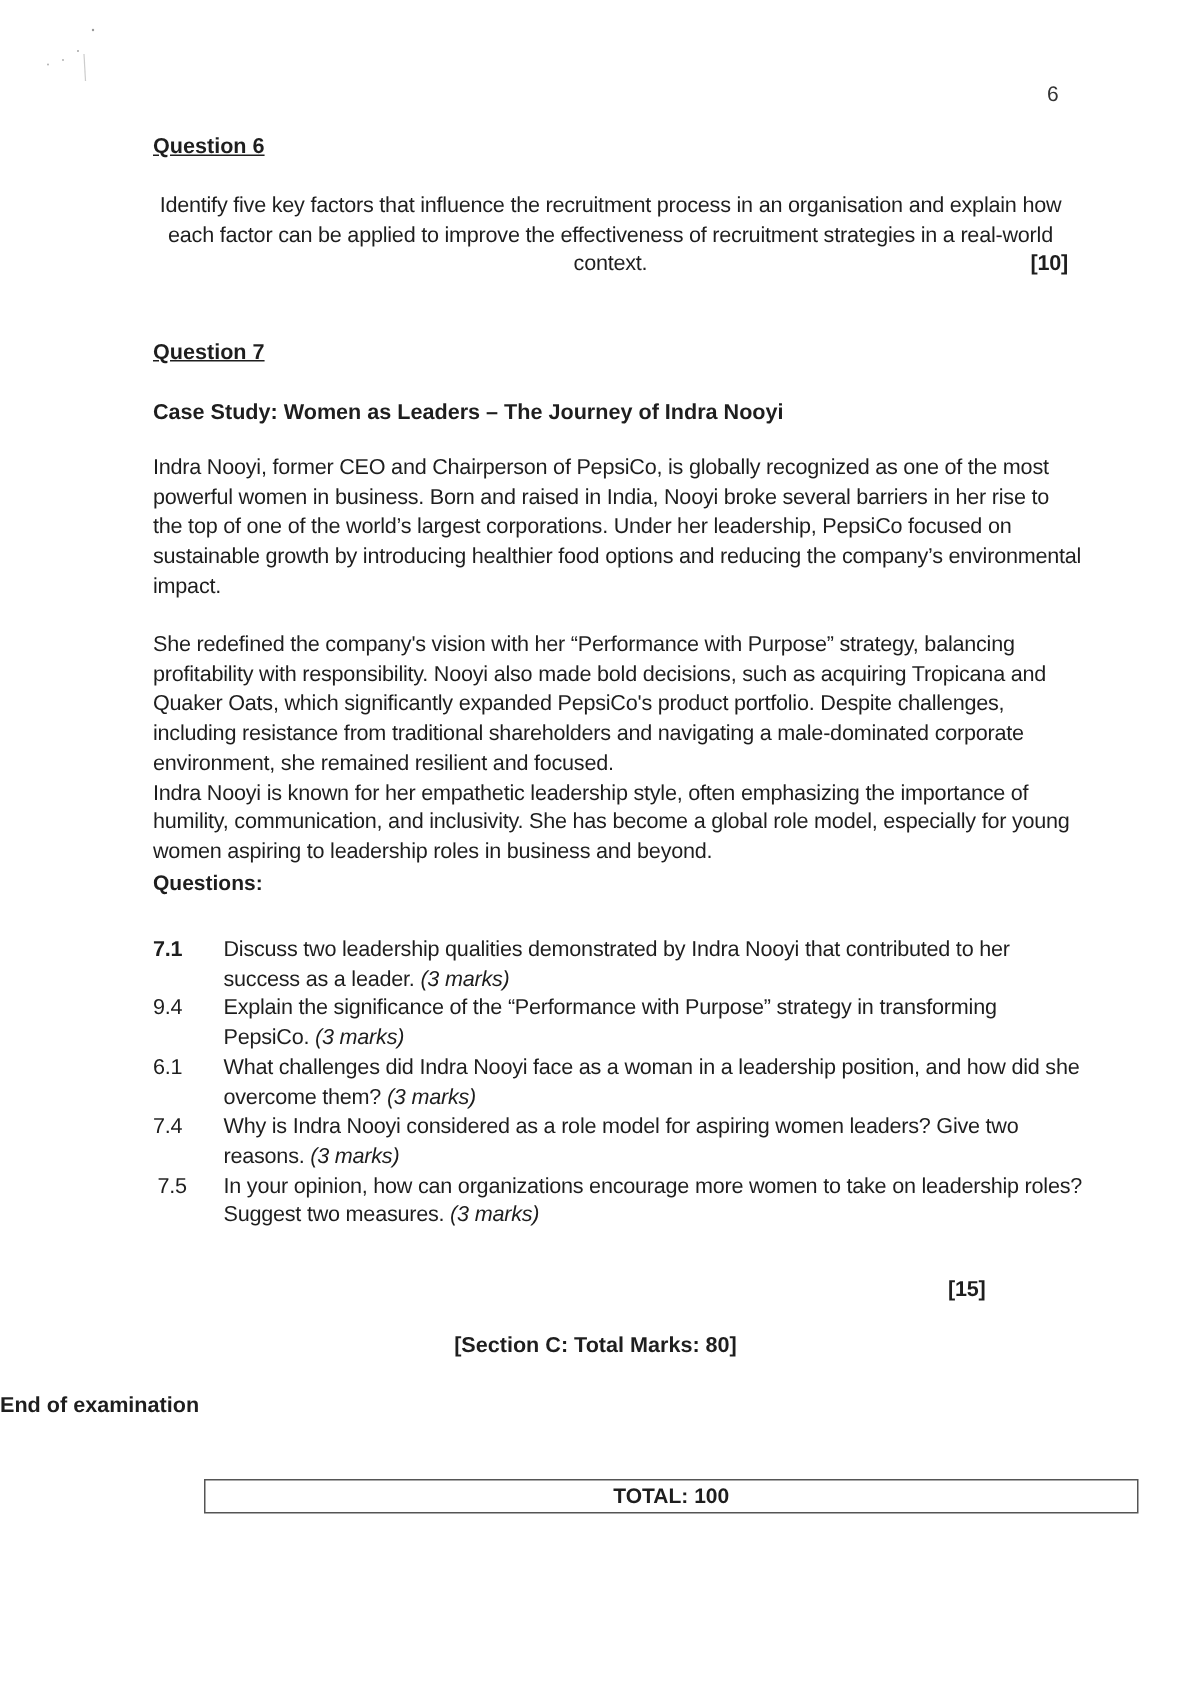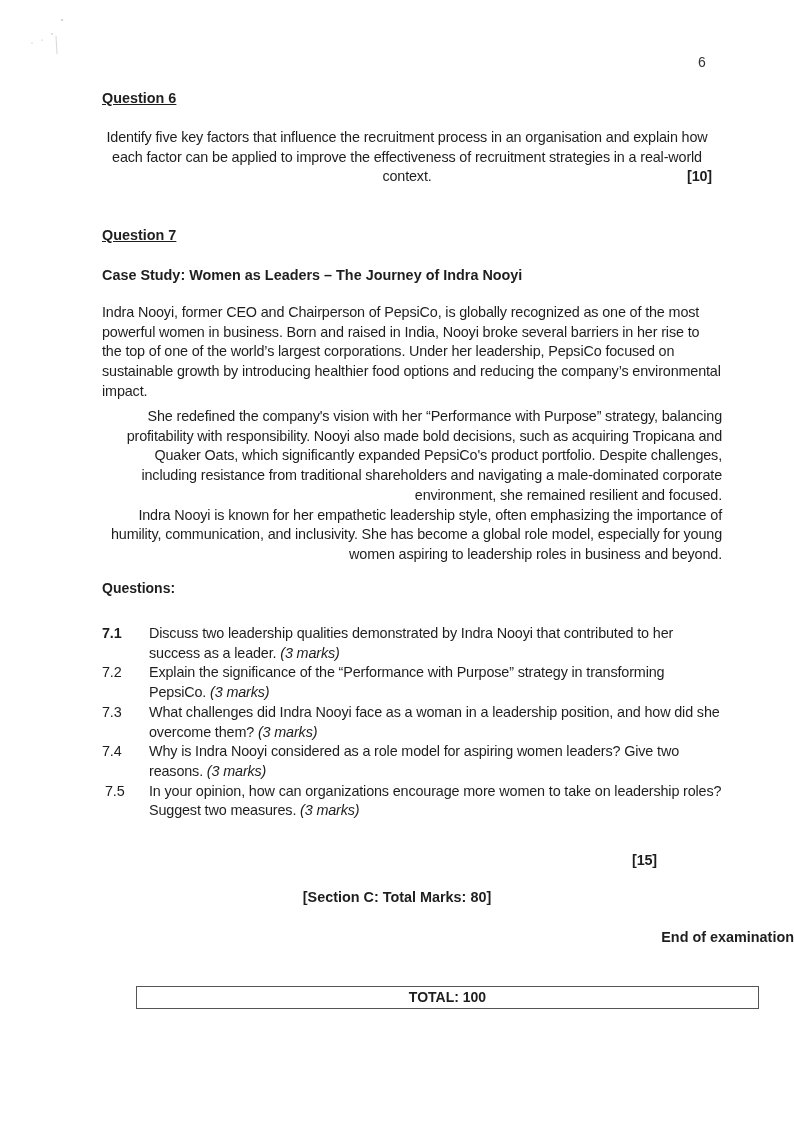--- a/index.html
+++ b/index.html
@@ -13,31 +13,31 @@
   .abs { position: absolute; }
   .txt { font-size: 14.4px; line-height: 19.7px; letter-spacing: -0.15px; }
   .heading-u { font-weight: bold; text-decoration: underline; font-size: 14.4px; }
   .bold { font-weight: bold; text-align: center; }
   .q6-heading { left: 102px; top: 90px; }
   .q6-body { left: 102px; top: 128px; width: 610px; text-align: center; }
   .marks-right { position: absolute; right: 0; bottom: 0; font-weight: bold; }
   .q7-heading { left: 102px; top: 227px; }
   .case-title { left: 102px; top: 267px; font-size: 14.4px; }
   .para1 { left: 102px; top: 303px; width: 620px; }
-  .para2 { left: 102px; top: 407px; width: 620px; text-align: right; }
+  .para2 { left: 102px; top: 421px; width: 620px; }
   .questions-label { left: 102px; top: 580px; font-size: 14px; }
   .qlist { left: 102px; top: 624px; width: 620px; }
   .qitem { position: relative; padding-left: 47px; }
   .qnum { position: absolute; left: 0; top: 0; }
   .qnum.b { font-weight: bold; }
   .qnum.shift { left: 3px; }
   .marks-i { font-style: italic; }
   .total-marks-15 { left: 632px; top: 851px; }
   .section-total { left: 0; width: 794px; top: 889px; text-align: center; font-size: 14.4px; padding-left: 0; }
-  .end-exam { left: 0; width: 794px; top: 929px; text-align: right; font-size: 14.4px; }
+  .end-exam { left: 0; width: 794px; top: 929px; text-align: left; font-size: 14.4px; }
   .total-box {
     position: absolute; left: 92px; top: 986px; width: 621px; height: 21px;
     border: 1.2px solid #555; text-align: center; font-weight: bold; font-size: 14px; line-height: 21px; margin-left: 44px;
   }
   .section-total span, .end-exam span { display: inline-block; }
 </style>
 </head>
 <body>
 
 <div class="page">
@@ -69,25 +69,25 @@
   </div>
 
   <div class="abs bold questions-label">Questions:</div>
 
   <div class="abs txt qlist">
     <div class="qitem">
       <span class="qnum b">7.1</span>
       <span>Discuss two leadership qualities demonstrated by Indra Nooyi that contributed to her success as a leader. </span><span class="marks-i">(3 marks)</span>
     </div>
     <div class="qitem">
-      <span class="qnum">7.2</span>
+      <span class="qnum">9.4</span>
       <span>Explain the significance of the “Performance with Purpose” strategy in transforming PepsiCo. </span><span class="marks-i">(3 marks)</span>
     </div>
     <div class="qitem">
-      <span class="qnum">7.3</span>
+      <span class="qnum">6.1</span>
       <span>What challenges did Indra Nooyi face as a woman in a leadership position, and how did she overcome them? </span><span class="marks-i">(3 marks)</span>
     </div>
     <div class="qitem">
       <span class="qnum">7.4</span>
       <span>Why is Indra Nooyi considered as a role model for aspiring women leaders? Give two reasons. </span><span class="marks-i">(3 marks)</span>
     </div>
     <div class="qitem">
       <span class="qnum shift">7.5</span>
       <span>In your opinion, how can organizations encourage more women to take on leadership roles? Suggest two measures. </span><span class="marks-i">(3 marks)</span>
     </div>

